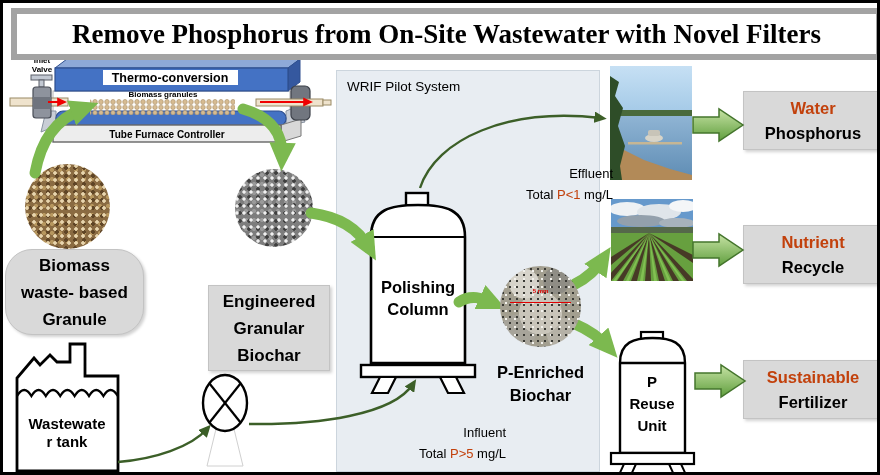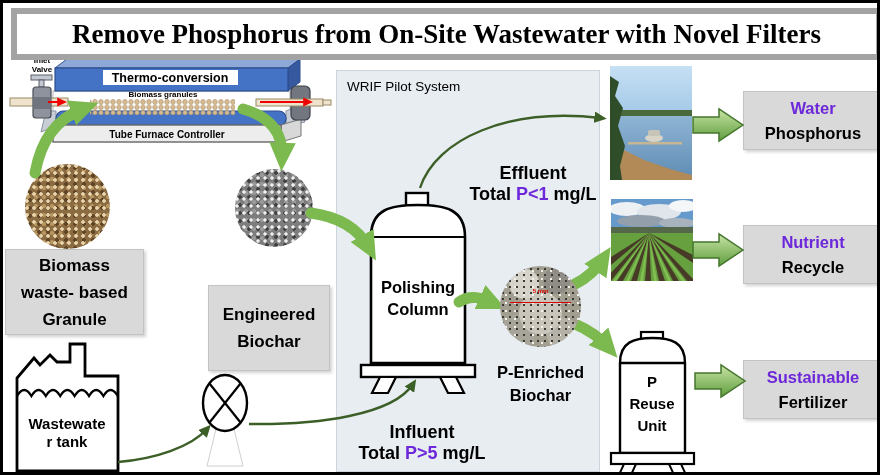--- a/index.html
+++ b/index.html
@@ -35,29 +35,29 @@
       radial-gradient(circle at 50% 58%,#c9c5ba 0 34%,transparent 35%),
       radial-gradient(circle at 22% 82%,#a7a49a 0 19%,transparent 20%),
       radial-gradient(circle at 78% 84%,#b5b1a6 0 17%,transparent 18%);
     background-size:7px 6px,9px 8px,auto,auto,auto,auto,auto;background-color:#a39f90;}
   #scale-line{left:12%;top:44%;width:76%;height:1.5px;background:#e00000;}
   #scale-label{left:0;top:27%;width:100%;text-align:center;font-size:6px;color:#e00000;font-weight:bold;}
   
   .gbox{background:#d9d9d9;border:1px solid #c3c3c3;box-shadow:2px 2px 3px rgba(0,0,0,.18);
         display:flex;flex-direction:column;align-items:center;justify-content:center;z-index:3;
         font-weight:bold;color:#000;text-align:center;}
-  #box-granule{left:2px;top:246px;width:137px;height:84px;font-size:17px;line-height:27px;}
+  #box-granule{left:2px;top:246px;width:137px;height:84px;font-size:17px;line-height:27px;border-radius:27px;}
   #box-biochar{left:205px;top:246px;width:120px;height:84px;font-size:17px;line-height:27px;margin-top:36px;}
   .outcome{width:138px;height:57px;font-size:16.5px;line-height:25px;}
   #outcome-water{left:740px;top:88px;}
   #outcome-nutrient{left:740px;top:222px;}
   #outcome-fertilizer{left:740px;top:357px;}
-  .red{color:#6d28d9;}
-  
-  .flow-note{z-index:6;text-align:center;font-weight:bold;font-size:18px;line-height:21px;color:#000;}
+  .red{color:#c2410c;}
+  
+  .flow-note{z-index:6;text-align:right;font-weight:normal;font-size:13px;line-height:21px;color:#000;}
   #effluent-note{left:450px;top:160px;width:160px;}
   #influent-note{left:335px;top:419px;width:168px;}
   
   svg{display:block;}
   svg text{font-family:"Liberation Sans",sans-serif;font-weight:bold;fill:#000;}
   #furnace-svg{left:5px;top:53px;z-index:1;}
   #column-svg{left:352px;top:182px;z-index:3;}
   #tank-svg{left:8px;top:333px;z-index:3;}
   #pump-svg{left:196px;top:368px;z-index:3;}
   #reuse-svg{left:598px;top:322px;z-index:3;}
@@ -132,20 +132,21 @@
     <div class="abs" id="scale-line"></div>
   </div>
 
   <div class="abs gbox" id="box-granule">
     <span>Biomass</span>
     <span>waste- based</span>
     <span>Granule</span>
   </div>
   <div class="abs gbox" id="box-biochar">
     <span>Engineered</span>
+    <span>Granular</span>
     <span>Biochar</span>
   </div>
 
   <svg class="abs" id="column-svg" width="126" height="212" viewBox="0 0 126 212">
     <rect x="51" y="8" width="22" height="15" fill="#fff" stroke="#000" stroke-width="2.4"></rect>
     <path d="M16,178 L16,52 C16,24 36,20 63,20 C90,20 110,24 110,52 L110,178 Z" fill="#fff" stroke="#000" stroke-width="2.6"></path>
     <line x1="16" y1="52" x2="110" y2="52" stroke="#000" stroke-width="2.2"></line>
     <rect x="6" y="180" width="114" height="12" fill="#fff" stroke="#000" stroke-width="2.4"></rect>
     <polygon points="25,192 41,192 33,208 17,208" fill="#fff" stroke="#000" stroke-width="2.2"></polygon>
     <polygon points="85,192 101,192 109,208 93,208" fill="#fff" stroke="#000" stroke-width="2.2"></polygon>

